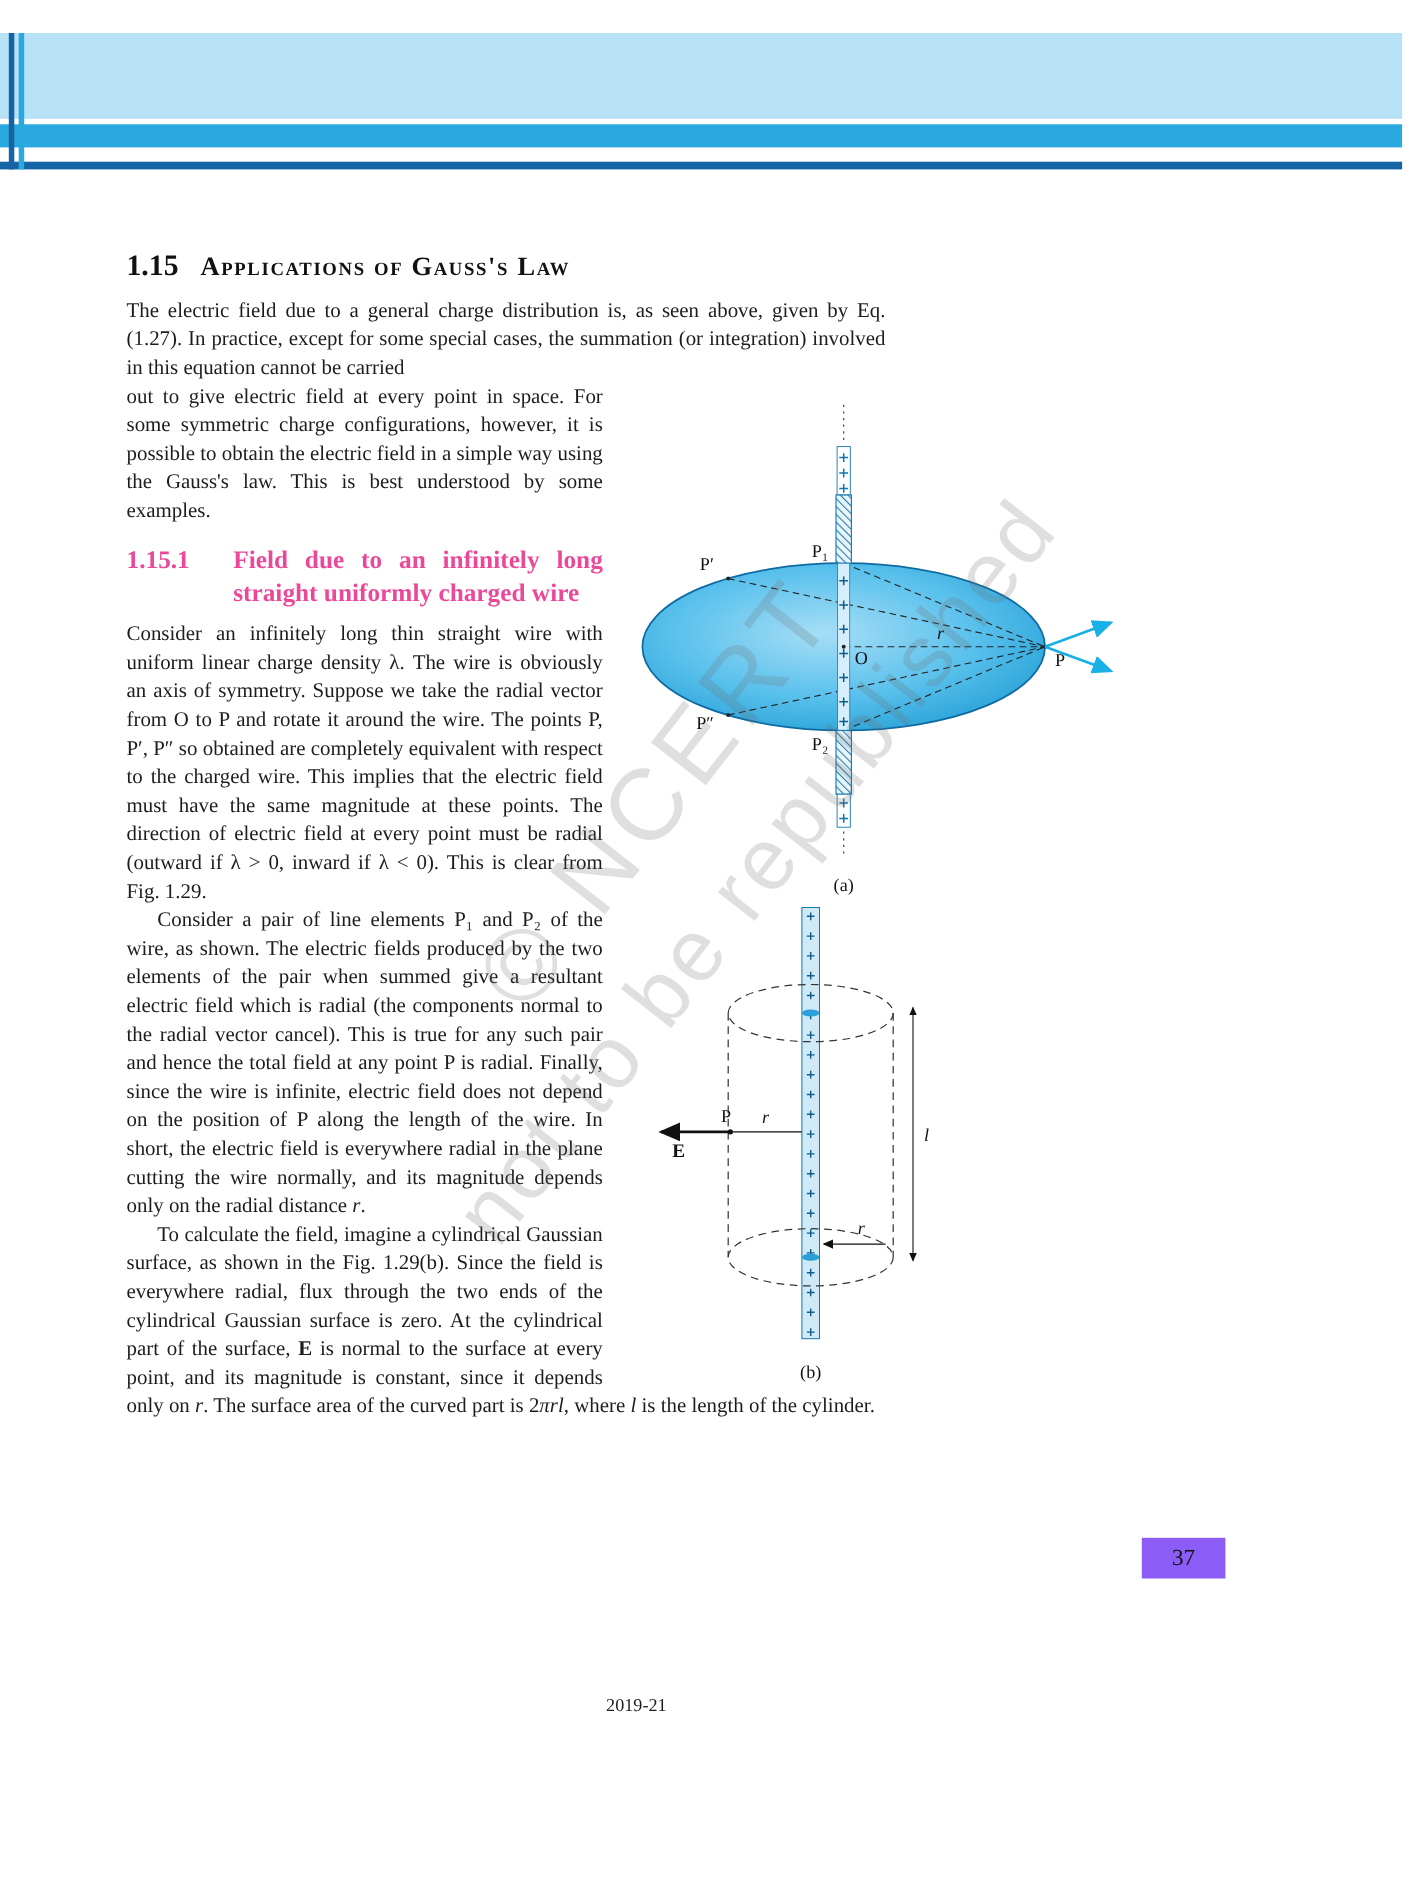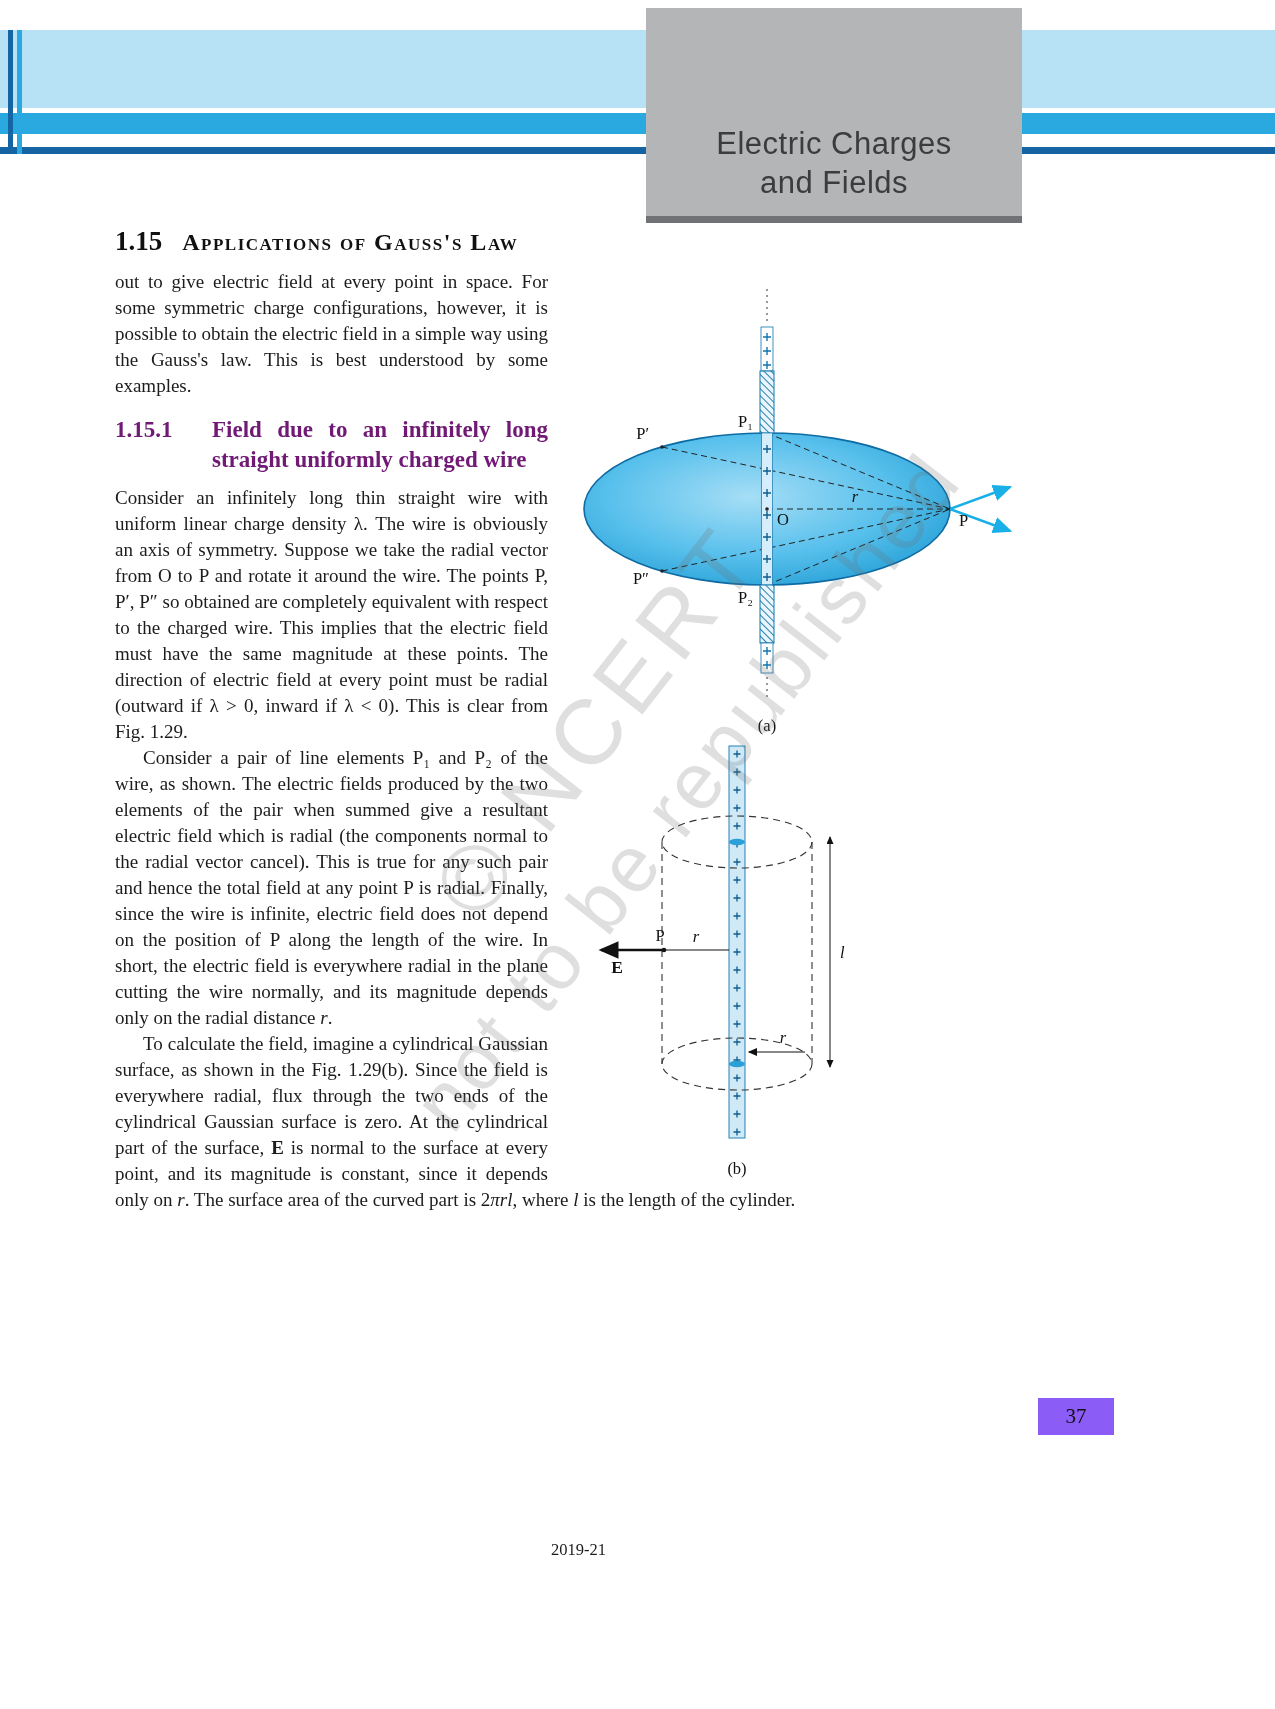--- a/index.html
+++ b/index.html
@@ -38,21 +38,21 @@
   .intro-full { margin:0; }
 
   .fig-col { float:right; width:480px; margin:12px -237px 0 14px; text-align:center; }
   .figure-svg { display:block; margin:0 auto; }
   .fig-caption {
     margin-top:8px; padding:0 4px; color:#1a9bd7;
     font-size:17.5px; line-height:24px; text-align:center;
   }
   .cap-label { font-weight:bold; }
 
-  .subsection { display:flex; margin:16px 0 10px 0; color:#701a75; font-weight:bold; font-size:23px; line-height:30px; }
+  .subsection { display:flex; margin:16px 0 10px 0; color:#ec4899; font-weight:bold; font-size:23px; line-height:30px; }
   .subsection .num { width:97px; flex:none; }
   .subsection .title { flex:1; text-align:justify; }
 
   p.body-para { margin:0; }
   p.indent { text-indent:28px; }
 
   .page-number {
     position:absolute; left:1038px; top:1398px; width:76px; height:37px;
     background:#8b5cf6; display:flex; align-items:center; justify-content:center;
     font-size:21px; z-index:2; color:#111;
@@ -75,37 +75,34 @@
 <body>
 
 <div class="page">
 
   <div class="band-light"></div>
   <div class="band-medium"></div>
   <div class="band-dark"></div>
   <div class="edge-line-1"></div>
   <div class="edge-line-2"></div>
 
-  <div class="chapter-box">
-    <div>Electric Charges</div>
-    <div>and Fields</div>
-  </div>
 
   <div class="watermark">
     <div class="wm1">© NCERT</div>
     <div class="wm2">not to be republished</div>
   </div>
 
   <div class="content">
 
     <div class="section-heading">
       <span class="section-num">1.15</span>
       <span class="section-title">Applications of Gauss's Law</span>
     </div>
 
+    <p class="body-para intro-full">The electric field due to a general charge distribution is, as seen above, given by Eq. (1.27). In practice, except for some special cases, the summation (or integration) involved in this equation cannot be carried</p>
 
     <div class="fig-col">
 
       <svg class="figure-svg" width="470" height="455" viewBox="0 0 470 455">
         <defs>
           <radialGradient id="discGrad" cx="45%" cy="42%" r="70%">
             <stop offset="0%" stop-color="#a6def6"></stop>
             <stop offset="55%" stop-color="#58c0ec"></stop>
             <stop offset="100%" stop-color="#1d9ad2"></stop>
           </radialGradient>

